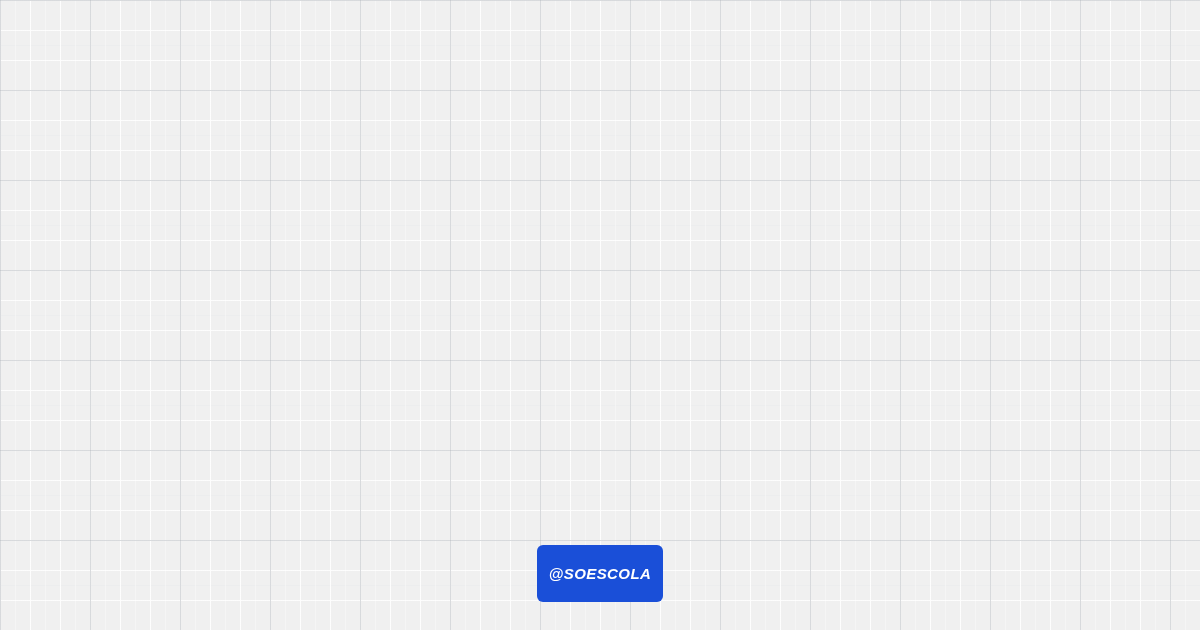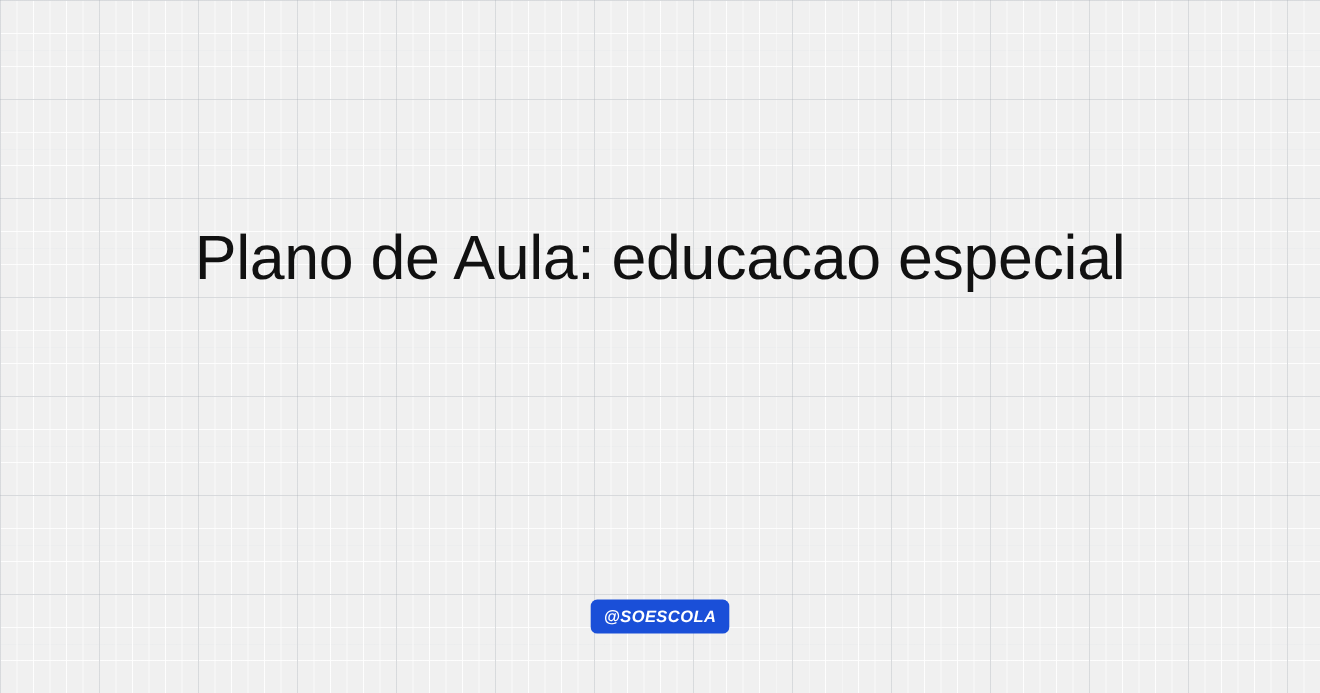--- a/index.html
+++ b/index.html
@@ -104,21 +104,21 @@
     right: 0;
     top: 545px;
     display: flex;
     justify-content: center;
   }
   .badge {
     display: inline-flex;
     align-items: center;
     justify-content: center;
     height: 25px;
-    padding: 3px 12px;
+    padding: 16px 12px;
     border-radius: 6px;
     background: #1a4fd8;
     color: #ffffff;
     font-family: "Liberation Sans", sans-serif;
     font-size: 15px;
     font-weight: 700;
     font-style: italic;
     letter-spacing: 0.4px;
     line-height: 1;
     white-space: nowrap;
@@ -129,20 +129,19 @@
 
 <div class="canvas">
 
   <div class="grid-layer">
     <div class="grid-texture"></div>
     <div class="grid-minor"></div>
     <div class="grid-major"></div>
   </div>
 
   <div class="title-block">
-    <span class="title-line">Plano de Aula: educacao especial</span>
   </div>
 
   <div class="badge-wrap">
     <span class="badge">@SOESCOLA</span>
   </div>
 
 </div>
 
 </body></html>

